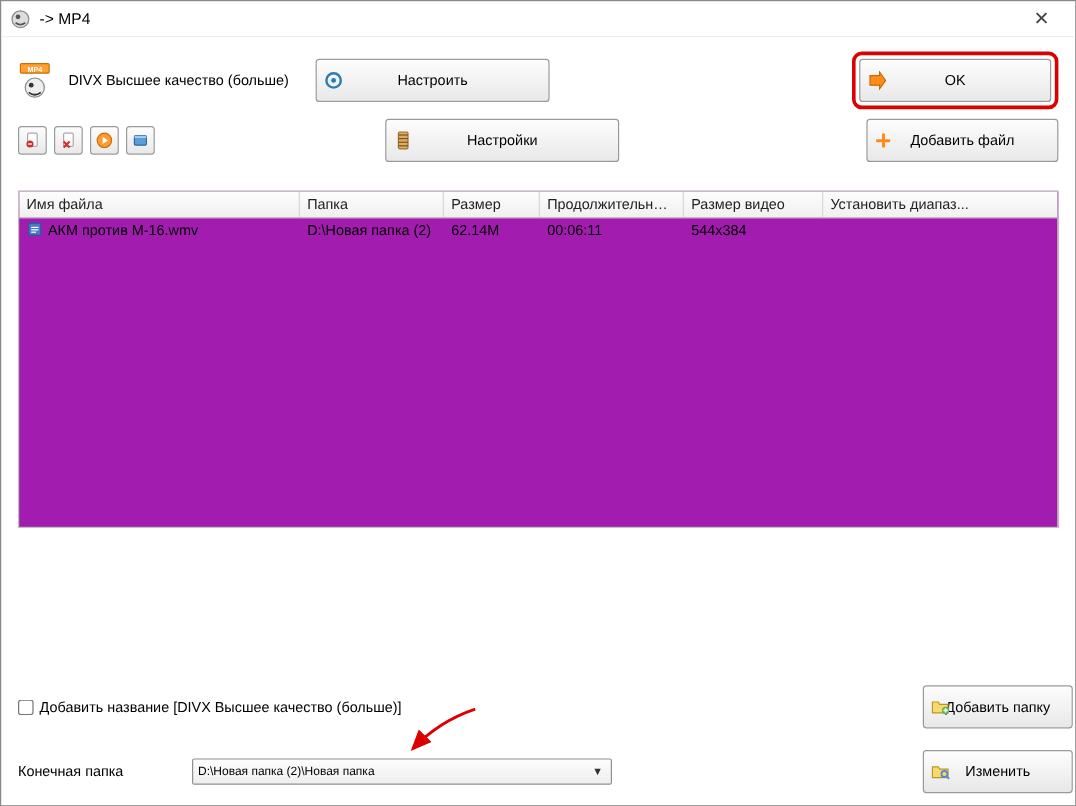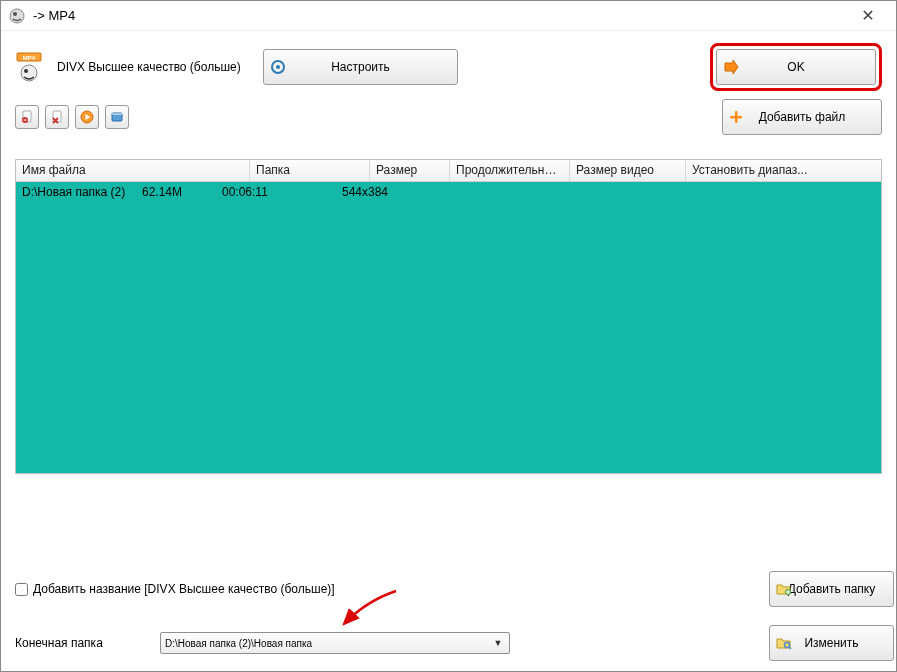--- a/index.html
+++ b/index.html
@@ -31,21 +31,21 @@
   .small-btn {
     width: 24px; height: 24px; display: inline-flex; align-items: center; justify-content: center;
     background: linear-gradient(#fdfdfd, #e8e8e8); border: 1px solid #9a9a9a; border-radius: 3px; cursor: pointer;
   }
 
   .second-row { display: flex; align-items: center; gap: 6px; margin-bottom: 10px; }
   .second-row .spacer { flex: 1; }
 
   .ok-highlight { border: 3px solid #d00; border-radius: 8px; padding: 3px; display: inline-block; }
 
-  .table-wrap { border: 1px solid #c0c0c0; background: #14b8a6; height: 315px; overflow: auto; margin-top: 24px; }
+  .table-wrap { border: 1px solid #c0c0c0; background: #a21caf; height: 281px; overflow: auto; margin-top: 24px; }
   .table-header { display: flex; background: linear-gradient(#fdfdfd, #f0f0f0); border-bottom: 1px solid #d0d0d0; height: 22px; align-items: stretch; }
   .th { border-right: 1px solid #d8d8d8; padding: 3px 6px; font-size: 12px; color: #222; overflow: hidden; text-overflow: ellipsis; white-space: nowrap; cursor: pointer; }
   .th:last-child { border-right: none; }
   .c-name { width: 234px; }
   .c-folder { width: 120px; }
   .c-size { width: 80px; }
   .c-dur { width: 120px; }
   .c-vsize { width: 116px; }
   .c-range { flex: 1; }
 
@@ -143,20 +143,32 @@
             <path d="M5.5 4 L10 7 L5.5 10 Z" fill="#fff"></path>
           </svg>
       </div>
       <div class="small-btn">
         <svg width="14" height="14" viewBox="0 0 14 14">
             <rect x="2" y="3" width="10" height="8" rx="1" fill="#5a9ed8" stroke="#2a6aa8"></rect>
             <rect x="2" y="3" width="10" height="2" fill="#fff" opacity="0.5"></rect>
           </svg>
       </div>
       <div style="width: 180px;"></div>
+      <div class="btn btn-big">
+        <span class="btn-icon">
+          <svg width="16" height="16" viewBox="0 0 16 16">
+              <rect x="4" y="1" width="8" height="14" rx="1" fill="#d8b060" stroke="#a07030"></rect>
+              <rect x="4" y="3" width="8" height="1" fill="#805020"></rect>
+              <rect x="4" y="6" width="8" height="1" fill="#805020"></rect>
+              <rect x="4" y="9" width="8" height="1" fill="#805020"></rect>
+              <rect x="4" y="12" width="8" height="1" fill="#805020"></rect>
+            </svg>
+        </span>
+        <span>Настройки</span>
+      </div>
       <div class="spacer"></div>
       <div class="btn btn-add">
         <span class="btn-icon">
           <svg width="14" height="14" viewBox="0 0 14 14">
               <rect x="6" y="1" width="2.5" height="12" rx="1" fill="#ff8c1a"></rect>
               <rect x="1" y="6" width="12" height="2.5" rx="1" fill="#ff8c1a"></rect>
             </svg>
         </span>
         <span>Добавить файл</span>
       </div>
@@ -166,20 +178,31 @@
       <div class="table-header">
         <div class="th c-name">Имя файла</div>
         <div class="th c-folder">Папка</div>
         <div class="th c-size">Размер</div>
         <div class="th c-dur">Продолжительность</div>
         <div class="th c-vsize">Размер видео</div>
         <div class="th c-range">Установить диапаз...</div>
       </div>
       <div class="table-body">
         <div class="tr">
+          <div class="td c-name file-cell">
+            <span>
+              <svg width="14" height="14" viewBox="0 0 14 14">
+                  <rect x="2" y="2" width="10" height="10" rx="1" fill="#4a7ac8" stroke="#2a5a98"></rect>
+                  <rect x="4" y="5" width="6" height="1" fill="#fff"></rect>
+                  <rect x="4" y="7" width="6" height="1" fill="#fff"></rect>
+                  <rect x="4" y="9" width="4" height="1" fill="#fff"></rect>
+                </svg>
+            </span>
+            <span>АКМ против М-16.wmv</span>
+          </div>
           <div class="td c-folder">D:\Новая папка (2)</div>
           <div class="td c-size">62.14M</div>
           <div class="td c-dur">00:06:11</div>
           <div class="td c-vsize">544x384</div>
           <div class="td c-range"></div>
         </div>
       </div>
     </div>
 
   </div>

